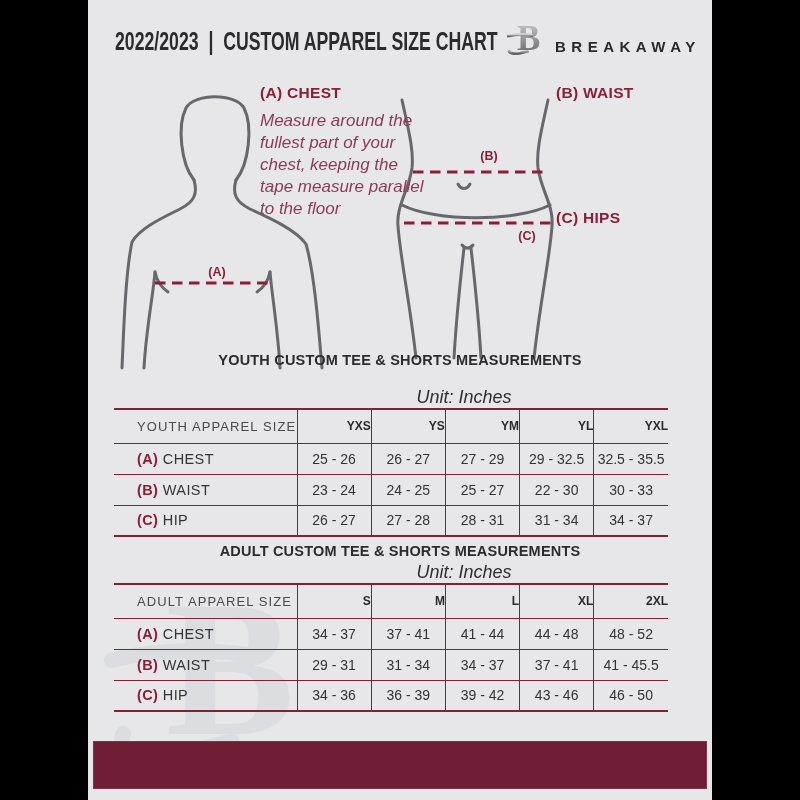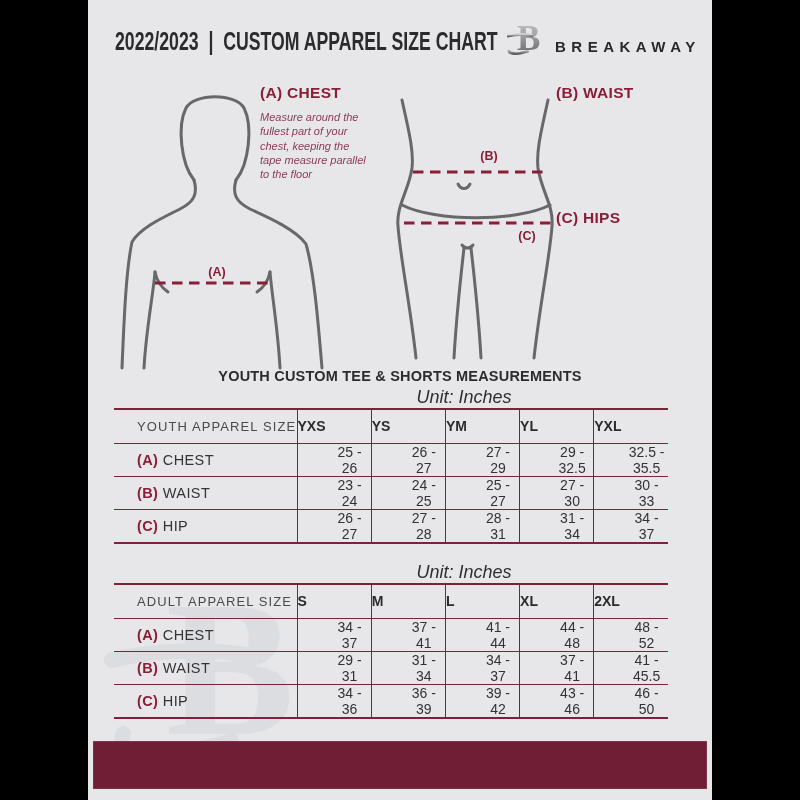--- a/index.html
+++ b/index.html
@@ -37,41 +37,41 @@
   .figure-svg path{fill:none;stroke:var(--figure-gray);stroke-width:3;stroke-linecap:round;stroke-linejoin:round;}
   .figure-svg path.dash{stroke:var(--maroon-heading);stroke-width:3.2;stroke-dasharray:10.5 6.5;stroke-linecap:butt;}
   .figure-svg text{fill:var(--maroon-heading);font-size:12.5px;font-weight:700;font-family:"Liberation Sans",sans-serif;}
 
   
   .guide-block{position:absolute;}
   #guide-chest{left:172px;top:84px;width:166px;}
   #guide-waist{left:468px;top:84px;width:156px;}
   #guide-hips{left:468px;top:209px;width:160px;}
   .guide-heading{font-size:15.5px;font-weight:700;color:var(--maroon-heading);letter-spacing:.3px;margin-bottom:8px;}
-  .guide-desc{font-size:11px;font-style:italic;font-weight:500;color:var(--maroon-desc);line-height:1.3;white-space:pre-line;}
+  .guide-desc{font-size:17px;font-style:italic;font-weight:500;color:var(--maroon-desc);line-height:1.3;white-space:pre-line;}
 
   
   .tbl-title{position:absolute;left:0;width:624px;text-align:center;font-size:14.5px;font-weight:700;
     letter-spacing:.2px;color:#2c2c2e;z-index:2;}
   .tbl-unit{position:absolute;left:0;width:752px;text-align:center;font-size:18px;font-style:italic;
     font-weight:500;color:#2f2f31;z-index:2;}
-  #youth-title{top:368px;} #youth-unit{top:387px;}
+  #youth-title{top:352px;} #youth-unit{top:387px;}
   #adult-title{top:543px;} #adult-unit{top:562px;}
   .size-table{position:absolute;left:26px;width:554px;border-collapse:collapse;table-layout:fixed;z-index:2;}
   #youth-table{top:408px;} #adult-table{top:583px;}
   .size-table tr{border-bottom:1.5px solid var(--maroon-border);}
   .size-table thead tr{border-top:2px solid var(--maroon-border);height:34px;}
   .size-table tbody tr{height:31px;}
   .size-table tbody tr:last-child{border-bottom:2px solid var(--maroon-border);margin-top:24px;}
   .size-table th,.size-table td{border-left:1.5px solid var(--maroon-border);vertical-align:middle;}
   .size-table th:first-child,.size-table td:first-child{border-left:none;width:183px;}
-  .size-table th.col-size{font-size:14px;font-weight:700;color:var(--text-dark);text-align:left;}
+  .size-table th.col-size{font-size:12px;font-weight:700;color:var(--text-dark);text-align:right;}
   .size-table th.col-size-label{font-size:13px;font-weight:400;letter-spacing:1.1px;color:var(--text-size-label);
     text-align:left;padding-left:23px;}
-  .size-table td.val{font-size:14px;color:var(--text-table);text-align:center;padding-left:31px;}
+  .size-table td.val{font-size:14px;color:var(--text-table);text-align:center;}
   .size-table td.row-label{text-align:left;padding-left:23px;font-size:14.5px;letter-spacing:.4px;color:#343436;}
   .size-table .prefix{color:var(--maroon-heading);font-weight:700;}
 
   
   .watermark{position:absolute;left:12px;top:558px;width:232px;height:212px;z-index:1;opacity:1;}
   .watermark text{fill:var(--watermark-gray);font-family:"Liberation Serif",serif;font-weight:700;}
   .watermark path{fill:none;stroke:var(--watermark-gray);stroke-width:4;stroke-linecap:round;}
   .footer-bar{position:absolute;left:5px;top:741px;width:614px;height:48px;background:var(--maroon-bar);
     border:1px solid #7d3349;z-index:3;}
 </style>
@@ -166,34 +166,35 @@
             <td class="val">26 - 27</td>
             <td class="val">27 - 29</td>
             <td class="val">29 - 32.5</td>
             <td class="val">32.5 - 35.5</td>
           </tr>
           <tr>
             <td class="row-label"><span class="prefix">(B) </span>WAIST</td>
             <td class="val">23 - 24</td>
             <td class="val">24 - 25</td>
             <td class="val">25 - 27</td>
-            <td class="val">27 - 30</td>
+            <td class="val">22 - 30</td>
             <td class="val">30 - 33</td>
           </tr>
           <tr>
             <td class="row-label"><span class="prefix">(C) </span>HIP</td>
             <td class="val">26 - 27</td>
             <td class="val">27 - 28</td>
             <td class="val">28 - 31</td>
             <td class="val">31 - 34</td>
             <td class="val">34 - 37</td>
           </tr>
         </tbody>
       </table>
 
+    <div id="adult-title" class="tbl-title">ADULT CUSTOM TEE &amp; SHORTS MEASUREMENTS</div>
     <div id="adult-unit" class="tbl-unit">Unit: Inches</div>
     <table id="adult-table" class="size-table">
         <thead>
           <tr>
             <th class="col-size-label">ADULT APPAREL SIZE</th>
             <th class="col-size">S</th>
             <th class="col-size">M</th>
             <th class="col-size">L</th>
             <th class="col-size">XL</th>
             <th class="col-size">2XL</th>

